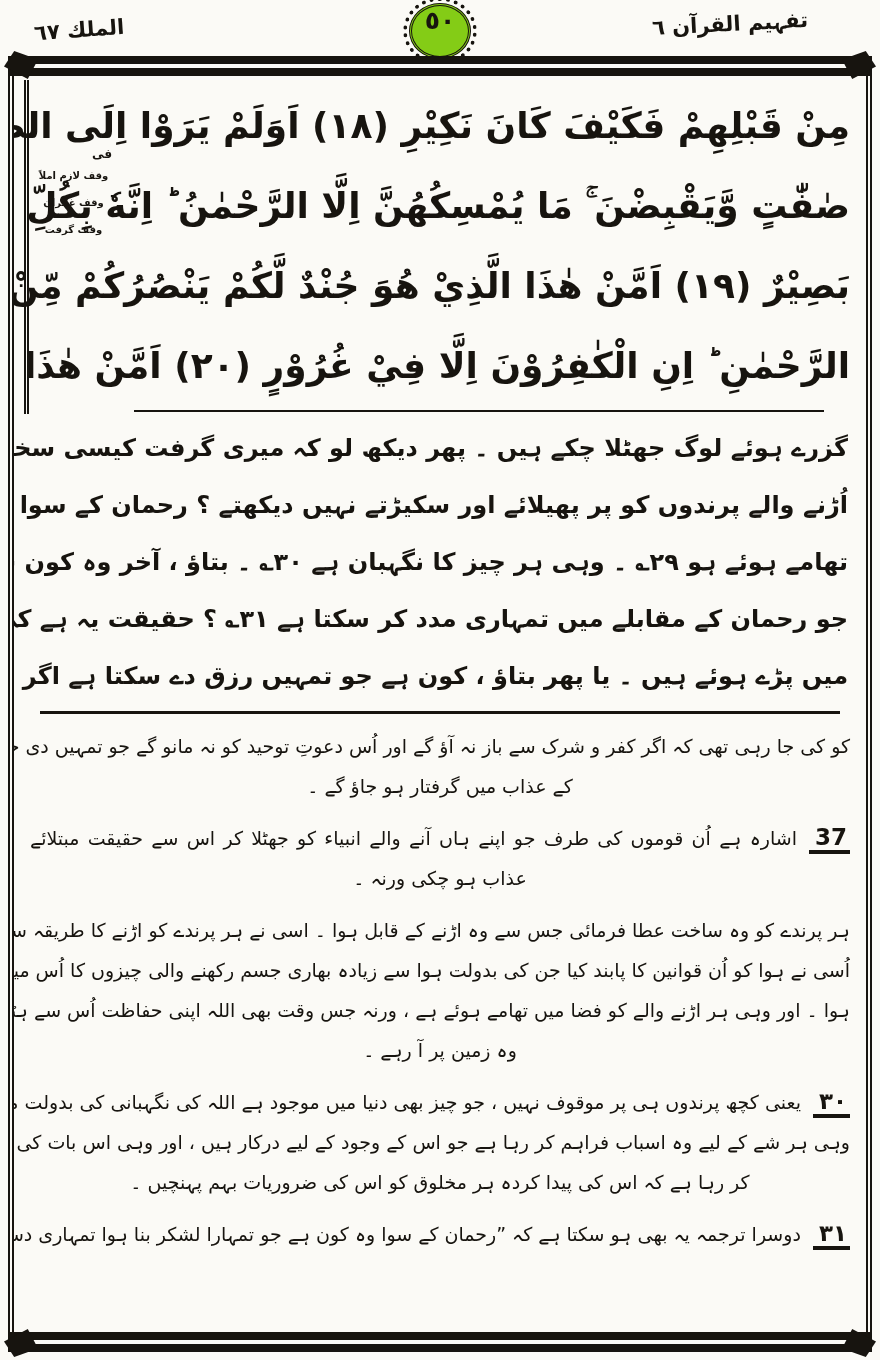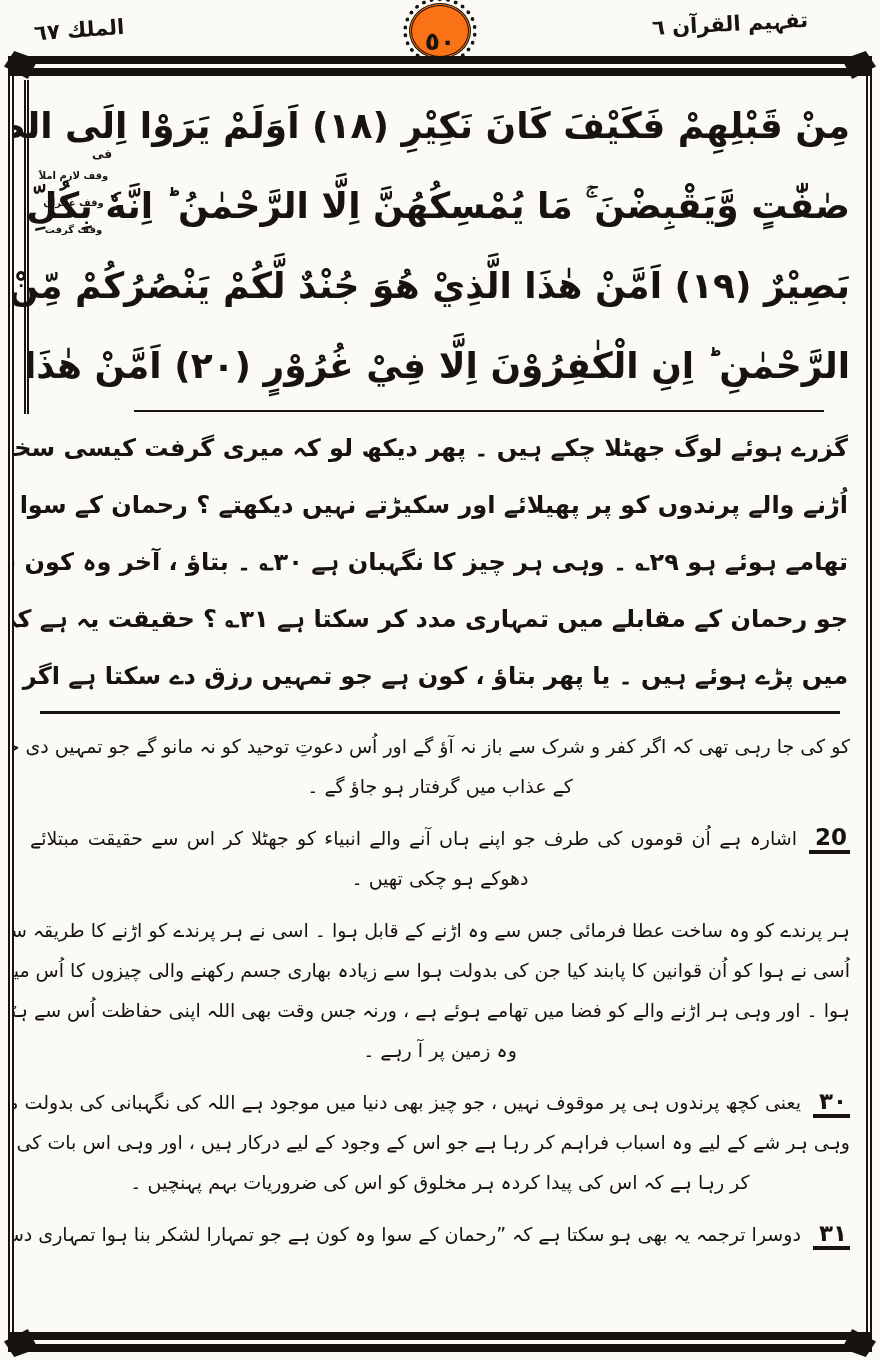--- a/index.html
+++ b/index.html
@@ -8,24 +8,24 @@
     position:relative; width:880px; height:1360px; margin:0 auto;
     background:#fbfaf6; color:#17140f; overflow:hidden;
     font-family:"DejaVu Sans", sans-serif;
   }
   
   .hdr-item { position:absolute; font-weight:bold; white-space:nowrap; }
   .hdr-surah { left:34px; top:18px; font-size:21px; transform:rotate(-4deg); }
   .hdr-book  { right:72px; top:12px; font-size:21px; transform:rotate(-3deg); }
   .medallion {
     position:absolute; left:50%; top:3px; transform:translateX(-50%);
-    width:62px; height:56px; background:#f97316;
+    width:62px; height:56px; background:#84cc16;
     border:3px double #17140f; border-radius:50%;
     outline:4px dotted #17140f; outline-offset:2px;
-    display:flex; align-items:flex-end; justify-content:center;
+    display:flex; align-items:flex-start; justify-content:center;
   }
   .medallion .num { font-size:25px; font-weight:bold; }
   
   .frame {
     position:absolute; left:8px; right:8px; top:56px; bottom:8px;
     display:flex; flex-direction:column;
   }
   .bar { position:relative; height:20px; flex:0 0 20px;
     background:linear-gradient(#17140f 0 8px, #fbfaf6 8px 12px, #17140f 12px 100%);
   }
@@ -120,23 +120,23 @@
       </section>
 
       <div class="thick-rule"></div>
 
       <section class="commentary">
         <p class="c-line">کو کی جا رہی تھی کہ اگر کفر و شرک سے باز نہ آؤ گے اور اُس دعوتِ توحید کو نہ مانو گے جو تمہیں دی جا رہی ہے تو خدا</p>
         <p class="c-line center">کے عذاب میں گرفتار ہو جاؤ گے ۔</p>
 
         <div class="fn-para">
           <p class="c-line">
-            <span class="fn-num">20</span><span>اشارہ ہے اُن قوموں کی طرف جو اپنے ہاں آنے والے انبیاء کو جھٹلا کر اس سے حقیقت مبتلائے</span>
+            <span class="fn-num">37</span><span>اشارہ ہے اُن قوموں کی طرف جو اپنے ہاں آنے والے انبیاء کو جھٹلا کر اس سے حقیقت مبتلائے</span>
           </p>
-          <p class="c-line center">دھوکے ہو چکی تھیں ۔</p>
+          <p class="c-line center">عذاب ہو چکی ورنہ ۔</p>
         </div>
 
         <div class="fn-para">
           <p class="c-line">ہر پرندے کو وہ ساخت عطا فرمائی جس سے وہ اڑنے کے قابل ہوا ۔ اسی نے ہر پرندے کو اڑنے کا طریقہ سکھایا ۔</p>
           <p class="c-line">اُسی نے ہوا کو اُن قوانین کا پابند کیا جن کی بدولت ہوا سے زیادہ بھاری جسم رکھنے والی چیزوں کا اُس میں اڑنا ممکن</p>
           <p class="c-line">ہوا ۔ اور وہی ہر اڑنے والے کو فضا میں تھامے ہوئے ہے ، ورنہ جس وقت بھی اللہ اپنی حفاظت اُس سے ہٹا لے</p>
           <p class="c-line center">وہ زمین پر آ رہے ۔</p>
         </div>
 
         <div class="fn-para">

